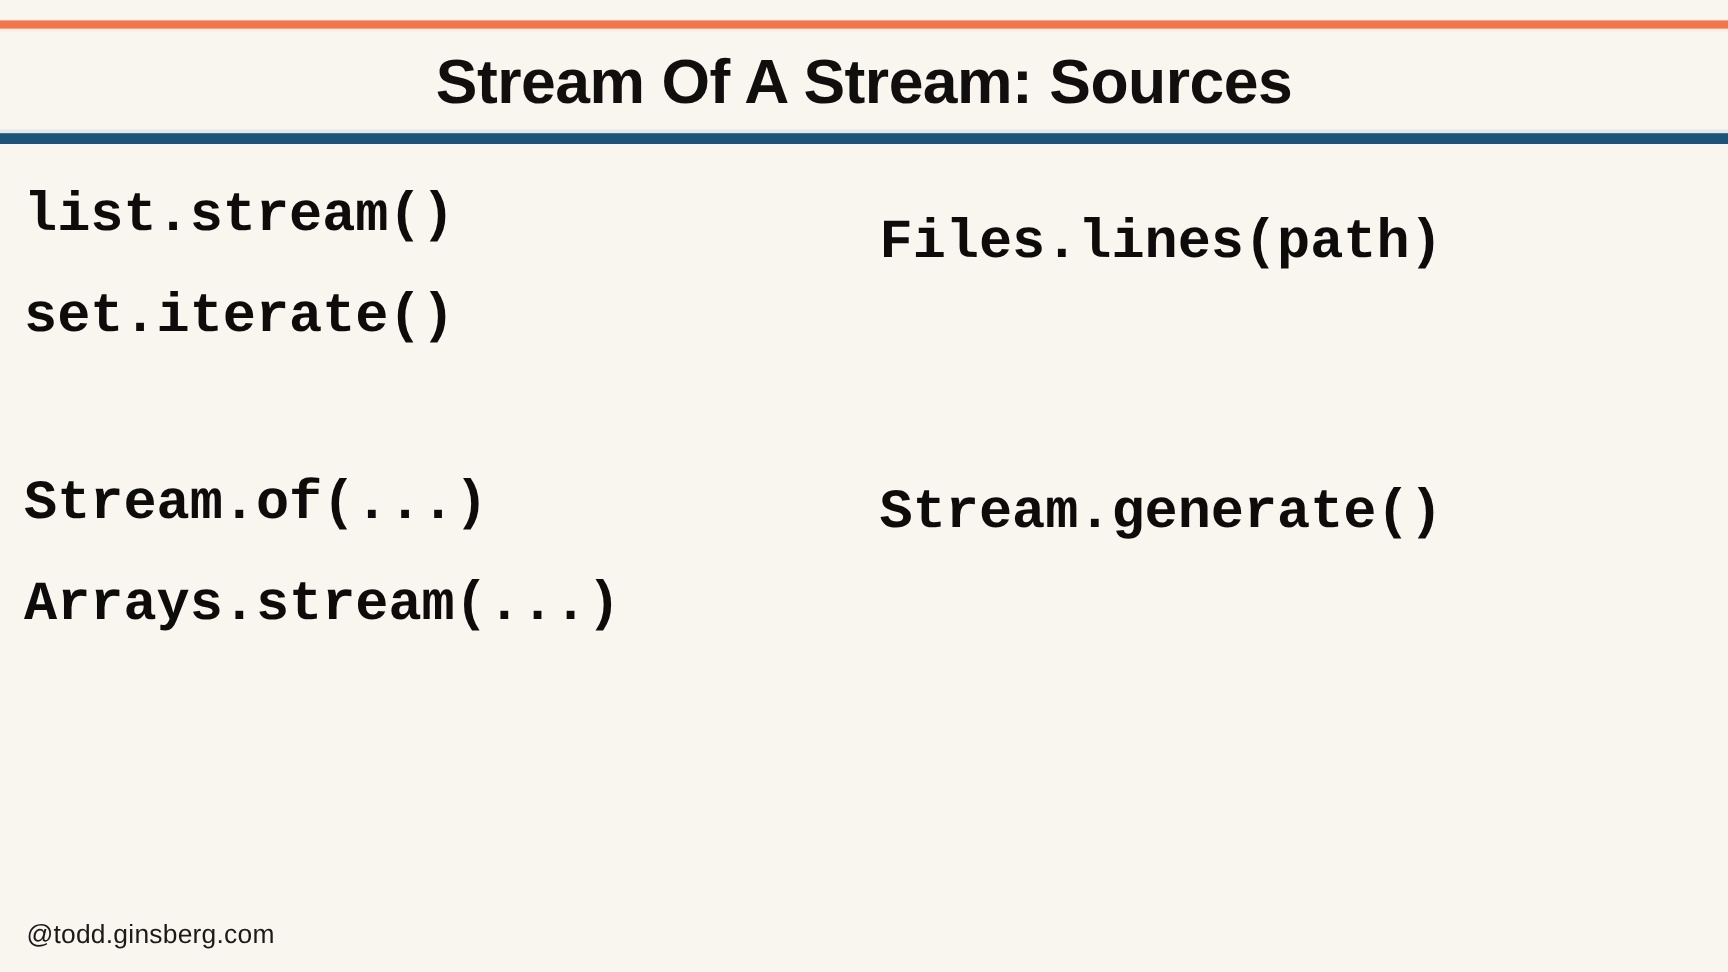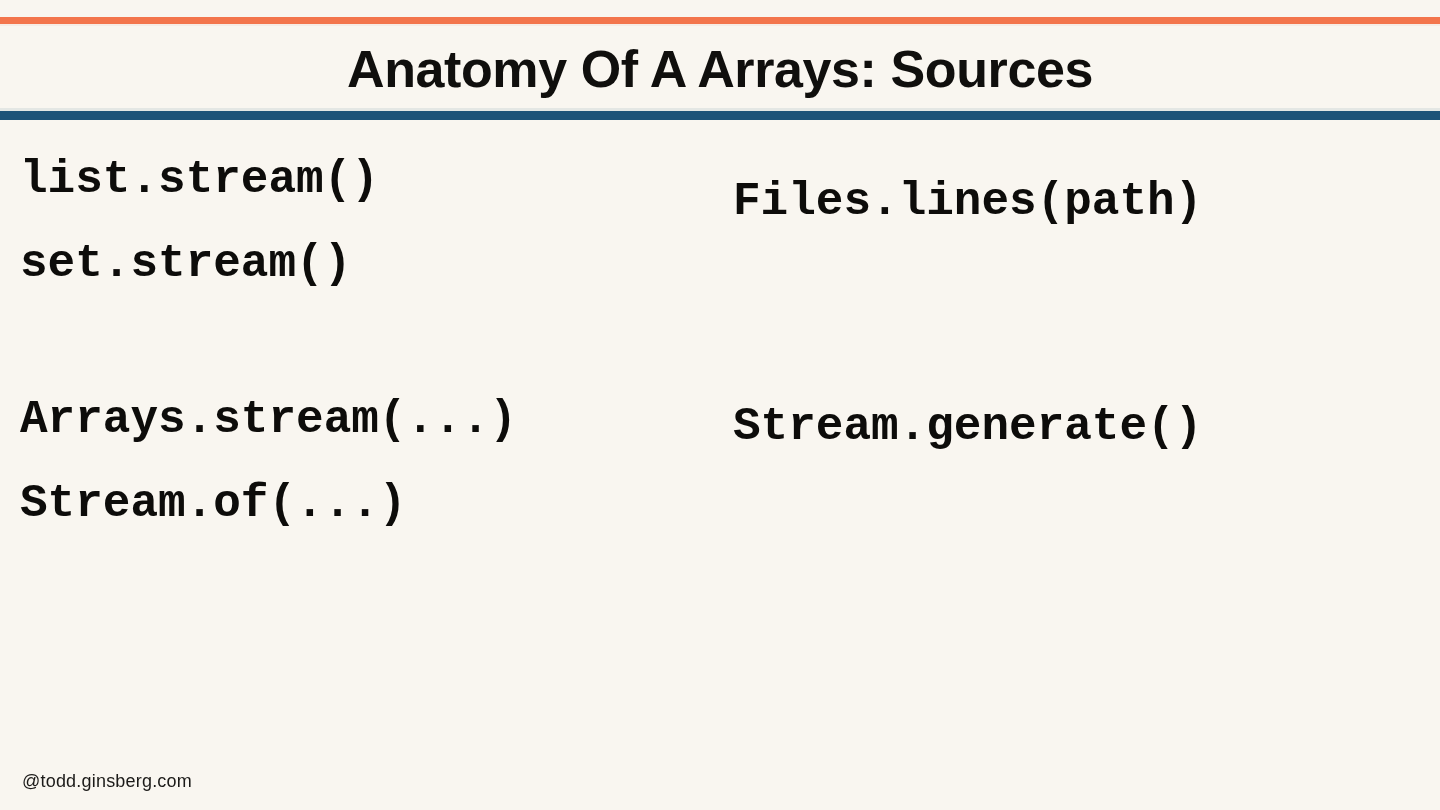--- a/index.html
+++ b/index.html
@@ -114,53 +114,53 @@
   }
 
   
   .footer {
     position: absolute;
     left: 22px;
     bottom: 18px;
   }
   .footer-text {
     font-family: "Liberation Sans", sans-serif;
-    font-size: 18px;
+    font-size: 22px;
     font-weight: normal;
     color: #1b1a18;
     letter-spacing: 0.2px;
   }
 </style>
 </head>
 <body>
 
 <div class="slide">
 
   <div class="rule-orange"></div>
   <div class="rule-orange-shadow"></div>
 
   <div class="title-bar">
-    <div class="title-text">Anatomy Of A Arrays: Sources</div>
+    <div class="title-text">Stream Of A Stream: Sources</div>
   </div>
 
   <div class="rule-blue-light"></div>
   <div class="rule-blue"></div>
 
   <div class="body-area">
 
     <div class="code-col left">
 
       <div class="code-block block-1">
         <div class="code-line">list.stream()</div>
-        <div class="code-line">set.stream()</div>
+        <div class="code-line">set.iterate()</div>
       </div>
 
       <div class="code-block block-2">
+        <div class="code-line">Stream.of(...)</div>
         <div class="code-line">Arrays.stream(...)</div>
-        <div class="code-line">Stream.of(...)</div>
       </div>
 
     </div>
 
     <div class="code-col right">
 
       <div class="code-block block-1">
         <div class="code-line">Files.lines(path)</div>
       </div>
 

